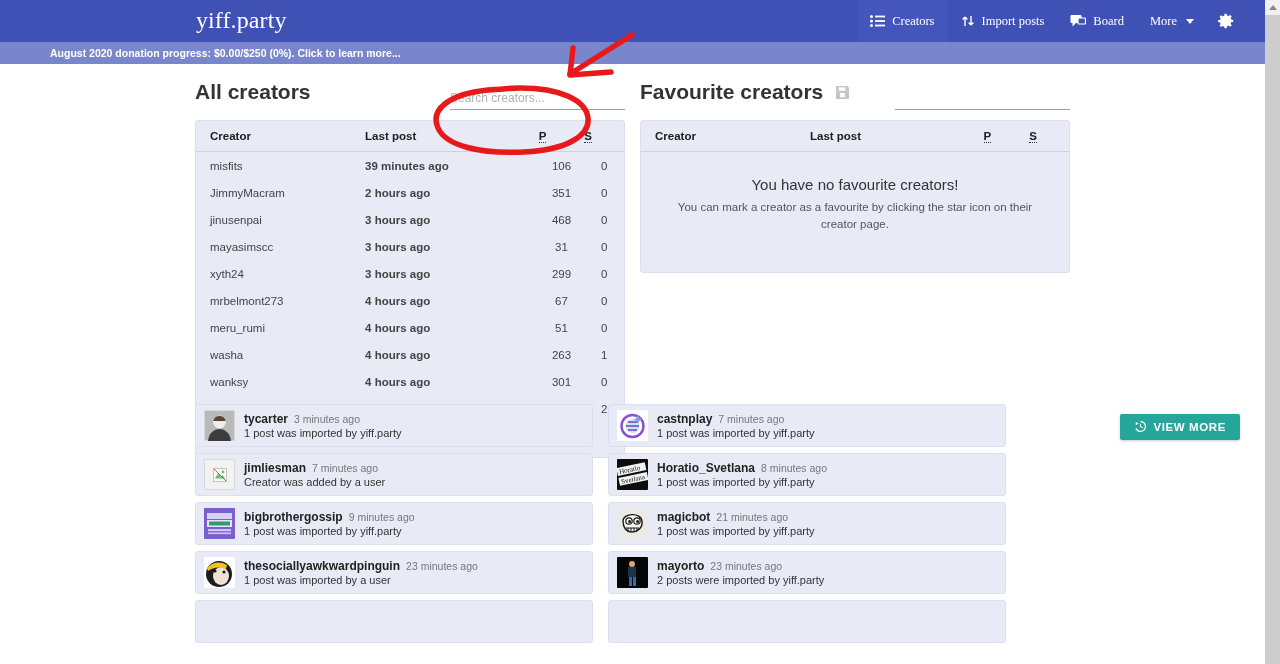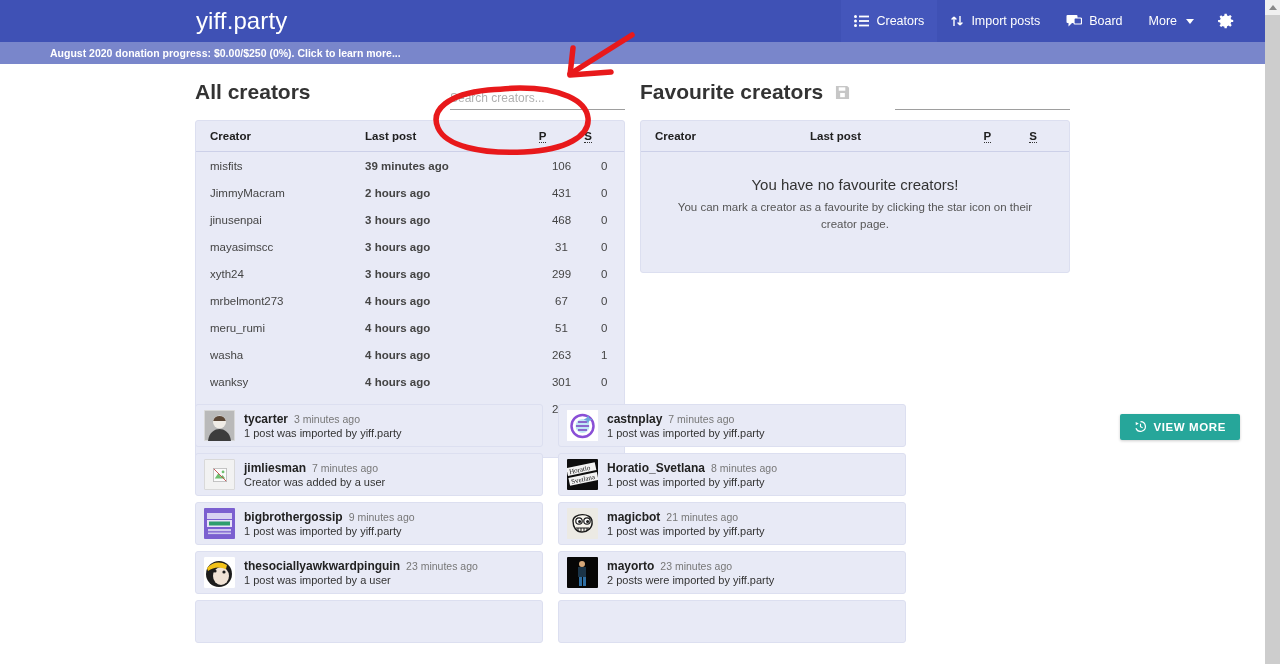--- a/index.html
+++ b/index.html
@@ -11,21 +11,21 @@
     font-family: "Liberation Sans", sans-serif;
     -webkit-font-smoothing: antialiased;
   }
   .page { position: relative; width: 1280px; height: 664px; overflow: hidden; }
 
   
   .navbar {
     position: absolute; top: 0; left: 0;
     width: 1265px; height: 42px;
     background: #3f51b5;
-    display: flex; align-items: center;
+    display: flex; align-items: center; font-family: Liberation Serif, serif;
   }
   .brand {
     position: absolute; left: 196px; top: 7px;
     color: #fff; font-size: 24px; font-weight: 400;
     letter-spacing: 0.1px;
   }
   .nav-items {
     position: absolute; right: 16px; top: 0;
     height: 42px; display: flex; align-items: stretch;
   }
@@ -142,21 +142,21 @@
     height: 26px; padding: 0 14px;
     display: flex; align-items: center; gap: 7px;
     cursor: pointer;
     font-family: "Liberation Sans", sans-serif;
     box-shadow: 0 1px 3px rgba(0,0,0,.2);
   }
   .act-cols {
     position: absolute; left: 195px; top: 404px;
     width: 880px; display: flex; gap: 15px;
   }
-  .act-col { width: 348px; }
+  .act-col { width: 398px; }
   .act-card {
     background: #e8eaf6;
     border: 1px solid #dcdff0;
     border-radius: 3px;
     height: 43px; margin-bottom: 6px;
     display: flex; align-items: center;
     padding: 0 8px;
     overflow: hidden;
   }
   .avatar {
@@ -281,21 +281,21 @@
           <tbody>
             <tr>
               <td class="c-creator">misfits</td>
               <td class="c-lastpost">39 minutes ago</td>
               <td class="c-p">106</td>
               <td class="c-s">0</td>
             </tr>
             <tr>
               <td class="c-creator">JimmyMacram</td>
               <td class="c-lastpost">2 hours ago</td>
-              <td class="c-p">431</td>
+              <td class="c-p">351</td>
               <td class="c-s">0</td>
             </tr>
             <tr>
               <td class="c-creator">jinusenpai</td>
               <td class="c-lastpost">3 hours ago</td>
               <td class="c-p">468</td>
               <td class="c-s">0</td>
             </tr>
             <tr>
               <td class="c-creator">mayasimscc</td>

